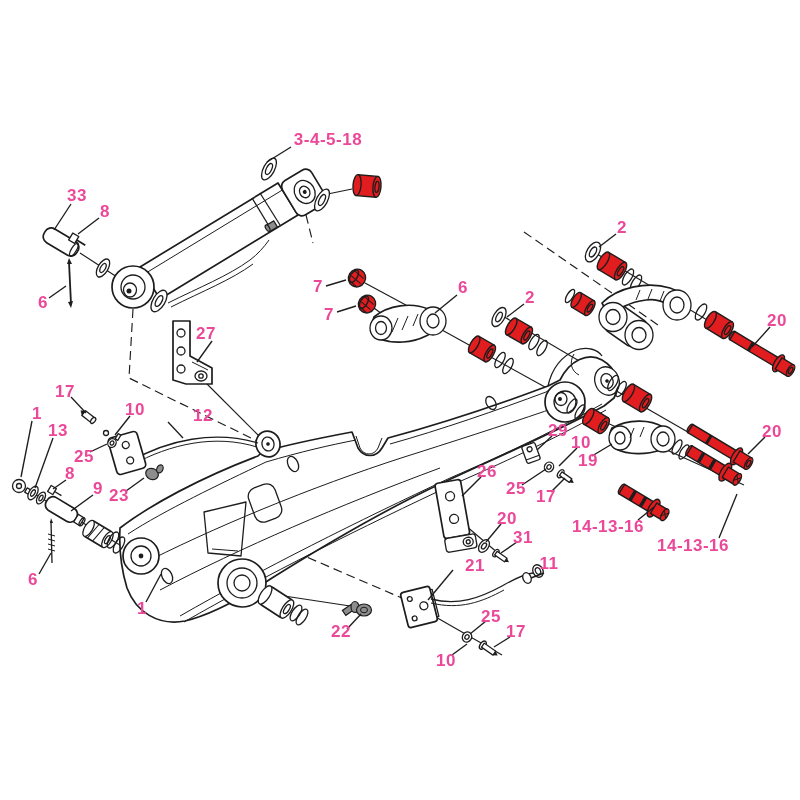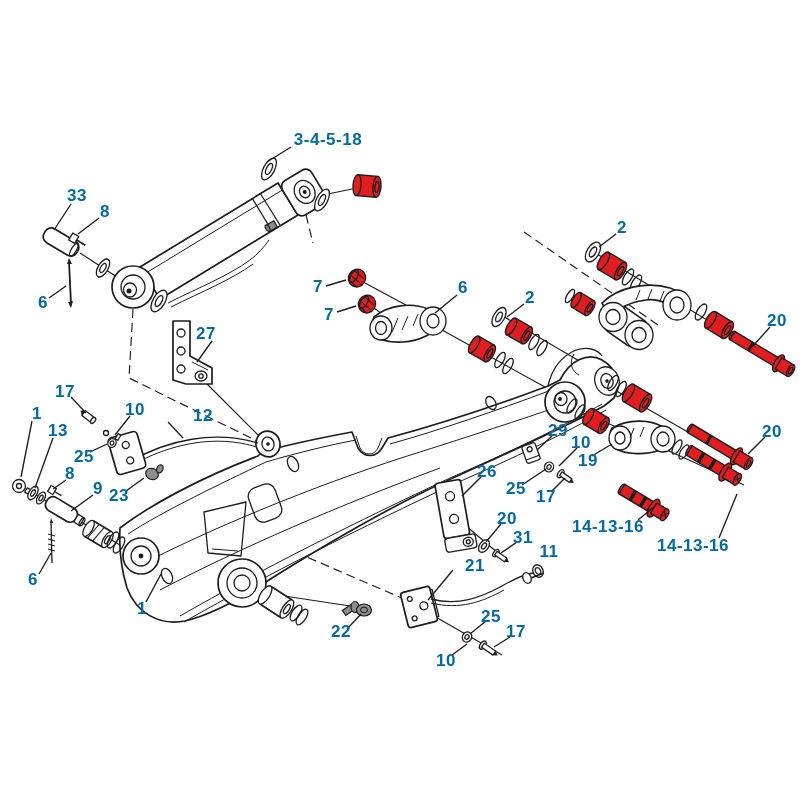--- a/index.html
+++ b/index.html
@@ -22,21 +22,21 @@
   .axis{fill:none;stroke:var(--line);stroke-width:1.15;}
   .dash{fill:none;stroke:var(--line);stroke-width:1.15;stroke-dasharray:9 5;}
   .r  {fill:var(--red);stroke:var(--line);stroke-width:1.4;stroke-linejoin:round;}
   .blk{fill:var(--line);stroke:none;}
   .g  {fill:var(--metal);stroke:var(--line);stroke-width:1.2;}
   .leader{fill:none;stroke:var(--line);stroke-width:1.35;}
   #labels-layer{position:absolute;left:0;top:0;width:800px;height:800px;pointer-events:none;}
   .callout{
     position:absolute;transform:translate(-50%,-50%);
     font-family:"Liberation Sans", sans-serif;
-    font-size:17px;font-weight:bold;color:#0369a1;
+    font-size:17px;font-weight:bold;color:#ec4899;
     letter-spacing:.5px;white-space:nowrap;
   }
 </style>
 </head>
 <body>
 
 <div class="canvas">
 <svg id="diagram" width="800" height="800" viewBox="0 0 800 800" xmlns="http://www.w3.org/2000/svg">
 
   <g>
@@ -586,17 +586,17 @@
       <div class="callout" style="left: 588px; top: 461px;">19</div>
       <div class="callout" style="left: 516px; top: 489px;">25</div>
       <div class="callout" style="left: 546px; top: 497px;">17</div>
       <div class="callout" style="left: 507px; top: 519px;">20</div>
       <div class="callout" style="left: 523px; top: 538px;">31</div>
       <div class="callout" style="left: 459px; top: 566px; margin-left: 16px;">21</div>
       <div class="callout" style="left: 341px; top: 620px; margin-top: 12px;">22</div>
       <div class="callout" style="left: 491px; top: 617px;">25</div>
       <div class="callout" style="left: 516px; top: 632px;">17</div>
       <div class="callout" style="left: 446px; top: 661px;">10</div>
-      <div class="callout" style="left: 549px; top: 552px;">11</div>
+      <div class="callout" style="left: 549px; top: 564px;">11</div>
       <div class="callout" style="left: 608px; top: 527px;">14-13-16</div>
       <div class="callout" style="left: 693px; top: 546px;">14-13-16</div>
     </div>
 </div>
 
 </body></html>

